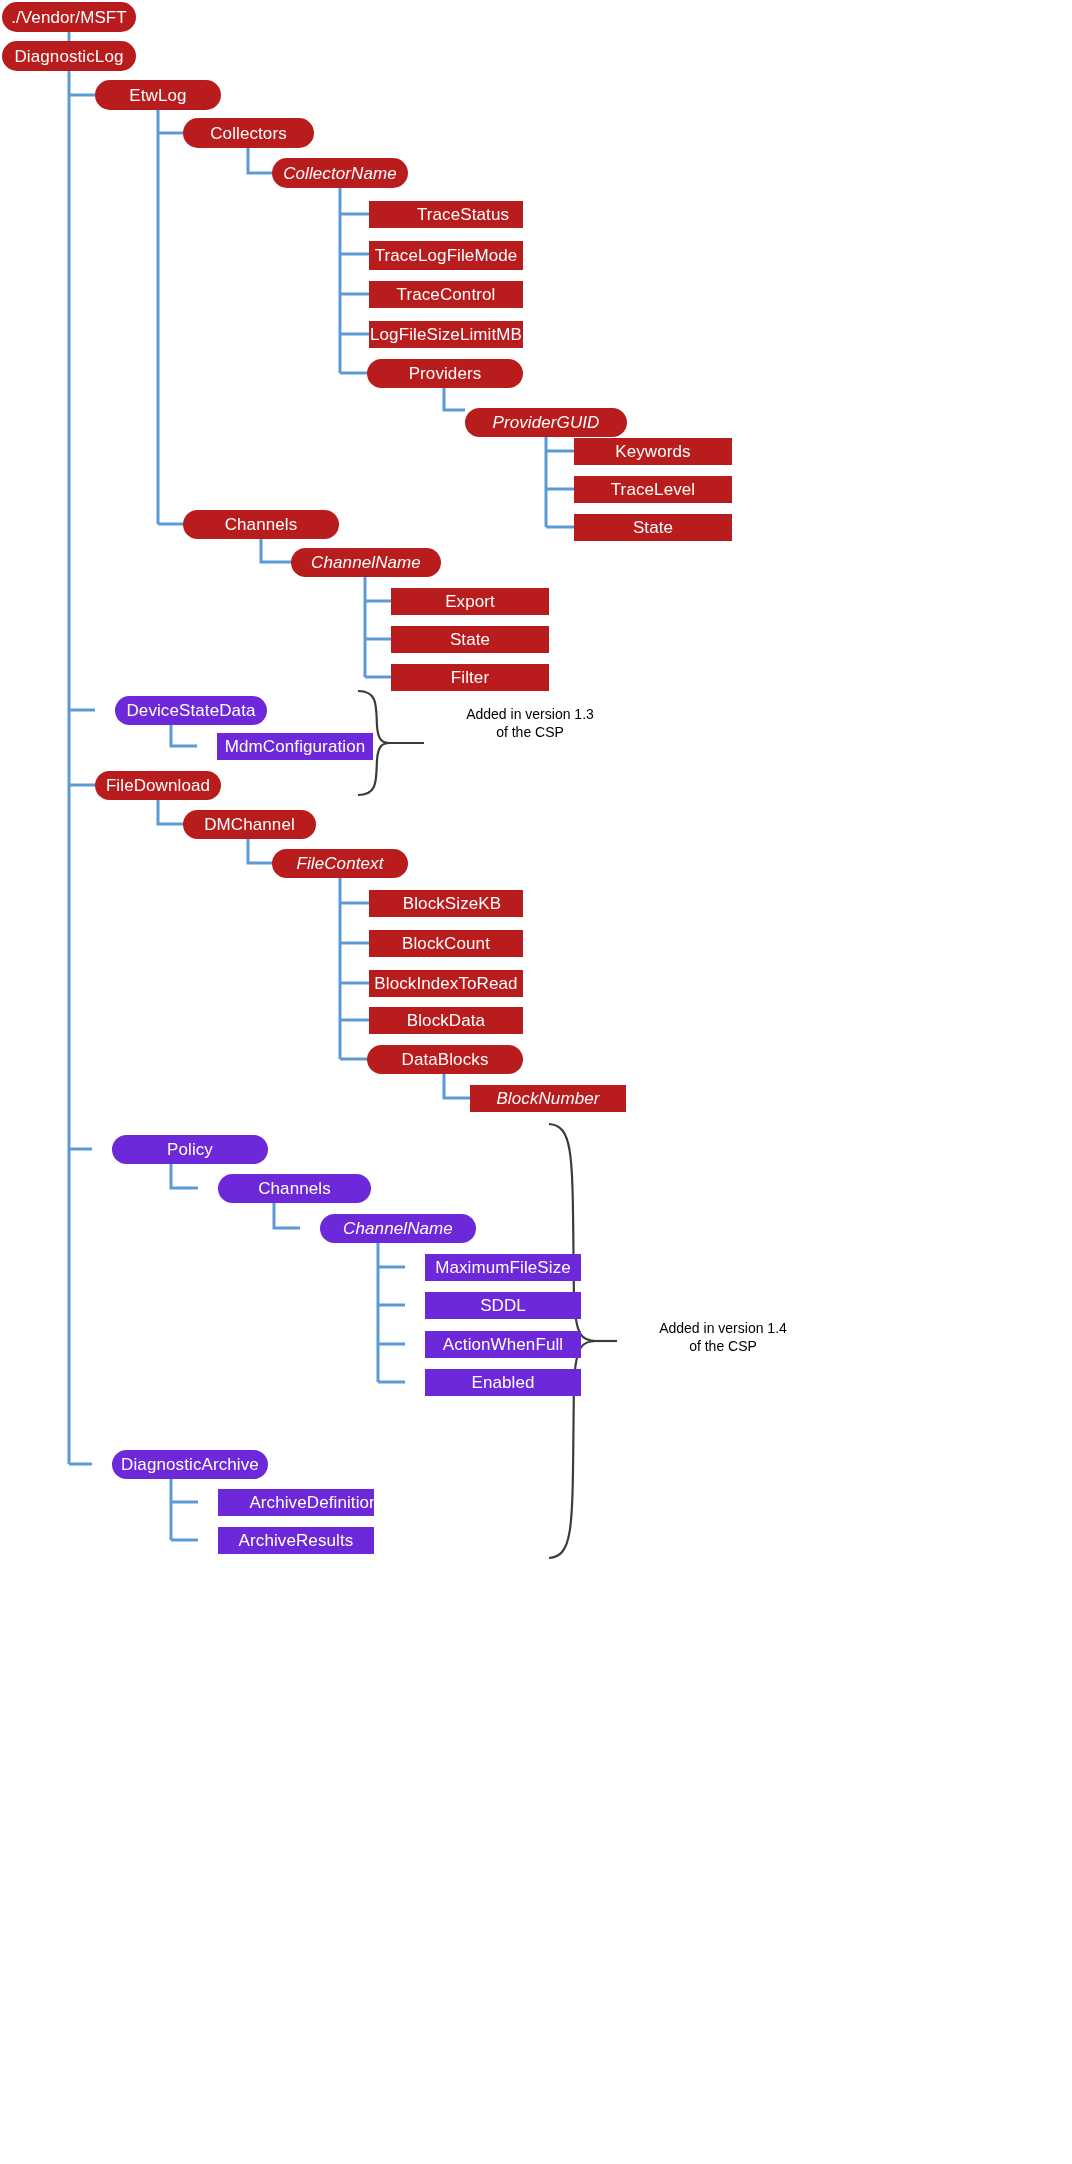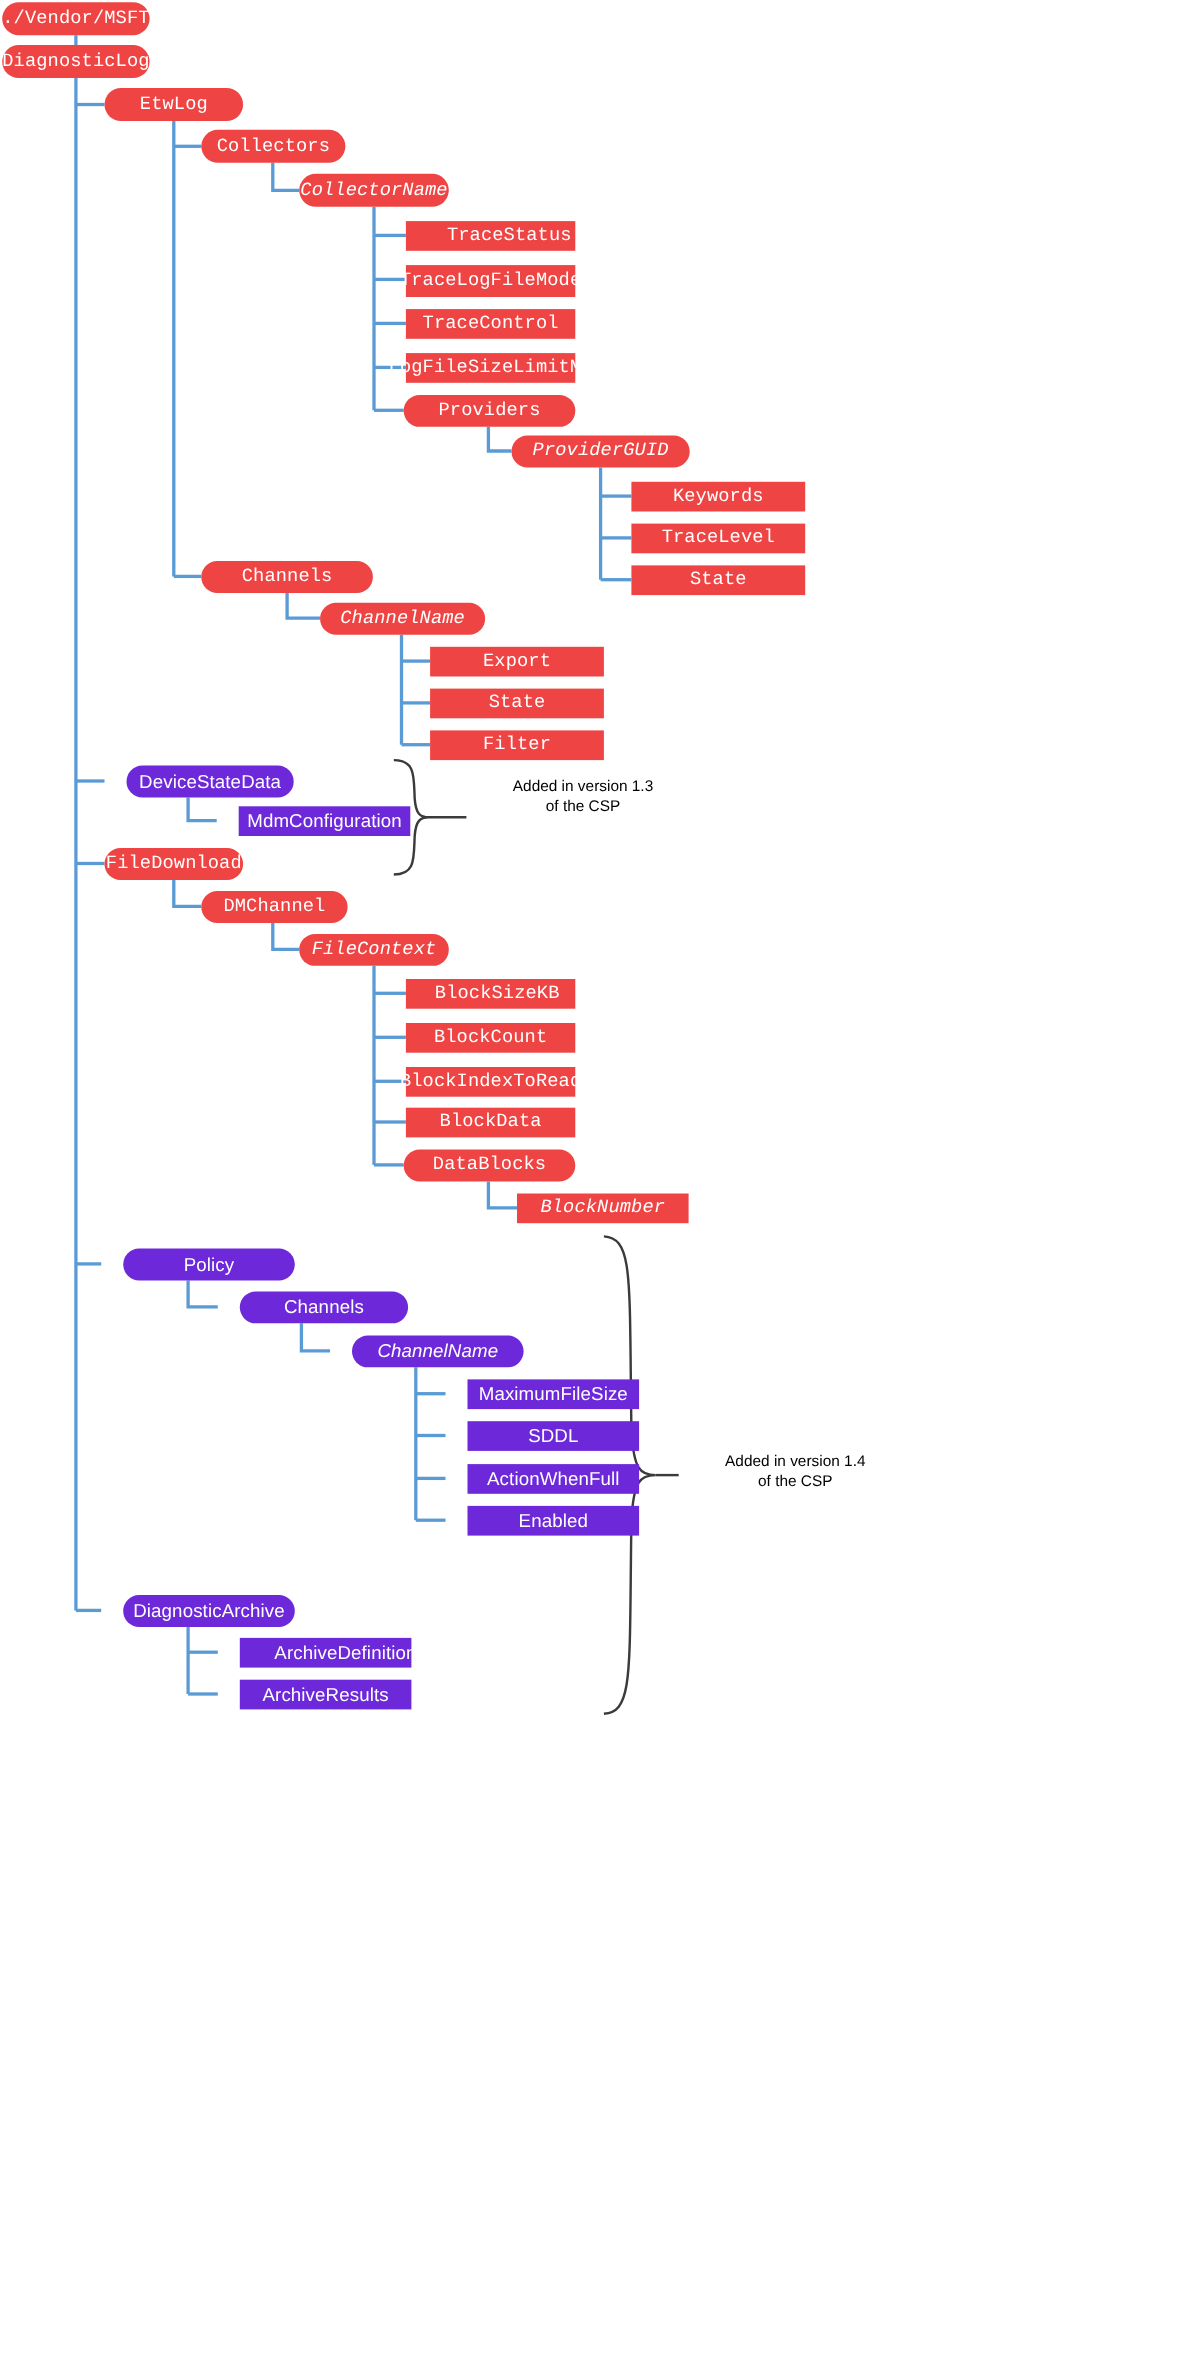--- a/index.html
+++ b/index.html
@@ -12,21 +12,21 @@
     display:flex;
     align-items:center;
     justify-content:center;
     color:#ffffff;
     font-size:17px;
     line-height:1;
     letter-spacing:.1px;
     white-space:nowrap;
     z-index:3;
   }
-  .green{background:#ef4444;font-family:Liberation Mono, monospace;}
+  .green{background:#b91c1c;}
   .blue{background:#6d28d9;margin-left:20px;}
   .round{border-radius:999px;}
   .rect{border-radius:0;}
   .italic{font-style:italic;}
   .annot{
     position:absolute;
     color:#000000;
     font-size:14px;
     line-height:1.28;
     text-align:center;
@@ -142,21 +142,21 @@
     </div>
     <div class="node green rect" style="left: 369px; top: 281px; width: 154px; height: 27px;">
       <span>TraceControl</span>
     </div>
     <div class="node green rect" style="left: 369px; top: 321px; width: 154px; height: 27px;">
       <span>LogFileSizeLimitMB</span>
     </div>
     <div class="node green round" style="left: 367px; top: 359px; width: 156px; height: 29px;">
       <span>Providers</span>
     </div>
-    <div class="node green round italic" style="left: 465px; top: 396px; width: 162px; height: 29px;">
+    <div class="node green round italic" style="left: 465px; top: 408px; width: 162px; height: 29px;">
       <span>ProviderGUID</span>
     </div>
     <div class="node green rect" style="left: 574px; top: 438px; width: 158px; height: 27px;">
       <span>Keywords</span>
     </div>
     <div class="node green rect" style="left: 574px; top: 476px; width: 158px; height: 27px;">
       <span>TraceLevel</span>
     </div>
     <div class="node green rect" style="left: 574px; top: 514px; width: 158px; height: 27px;">
       <span>State</span>

